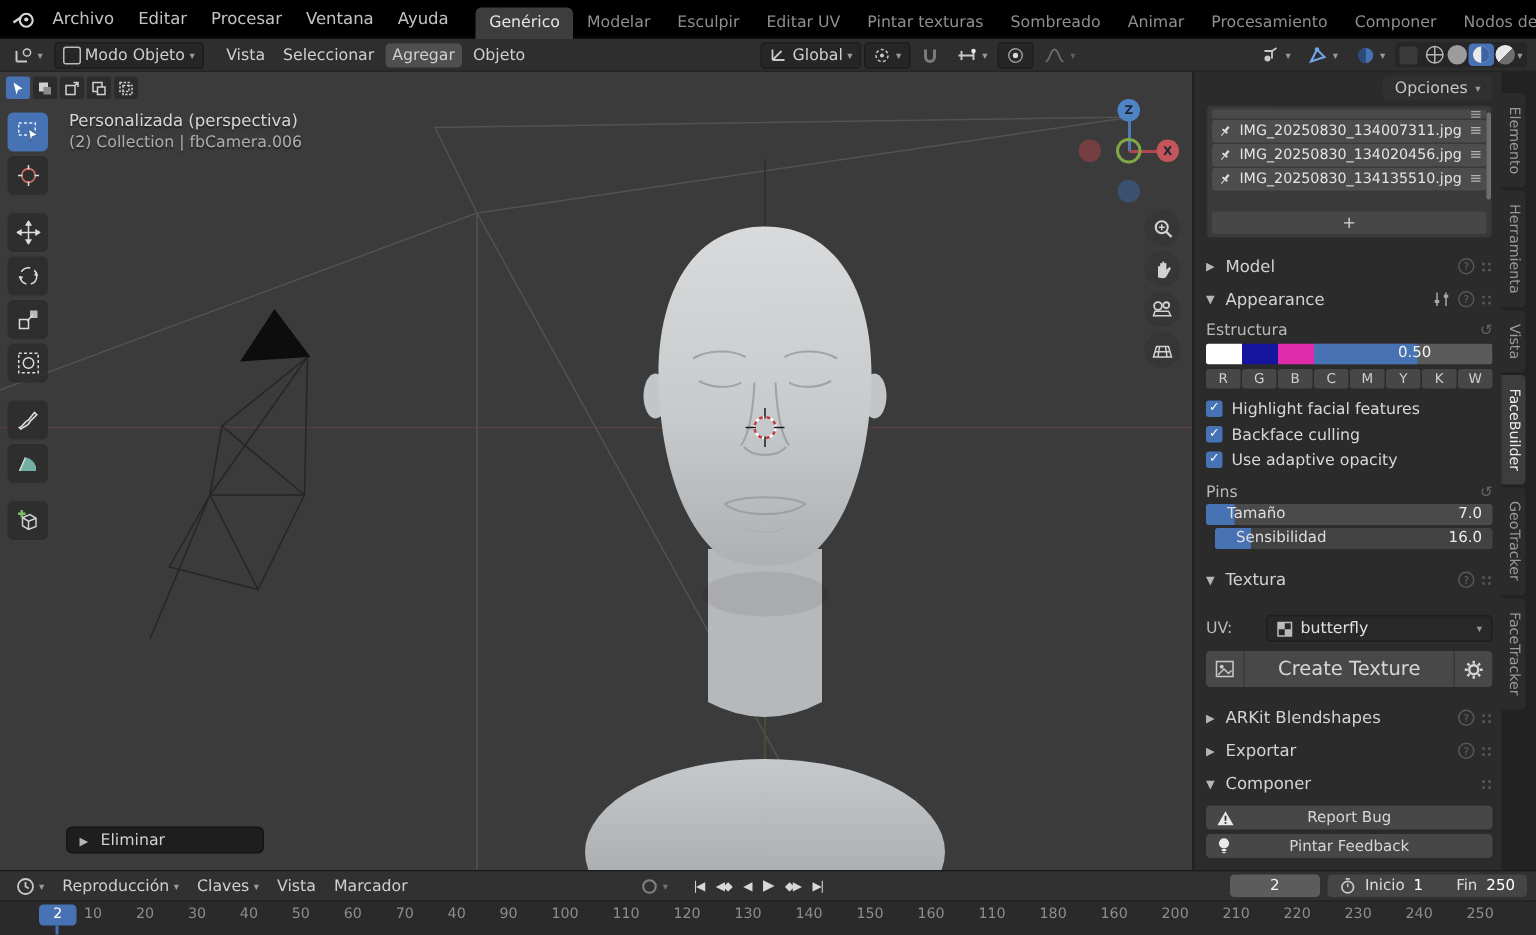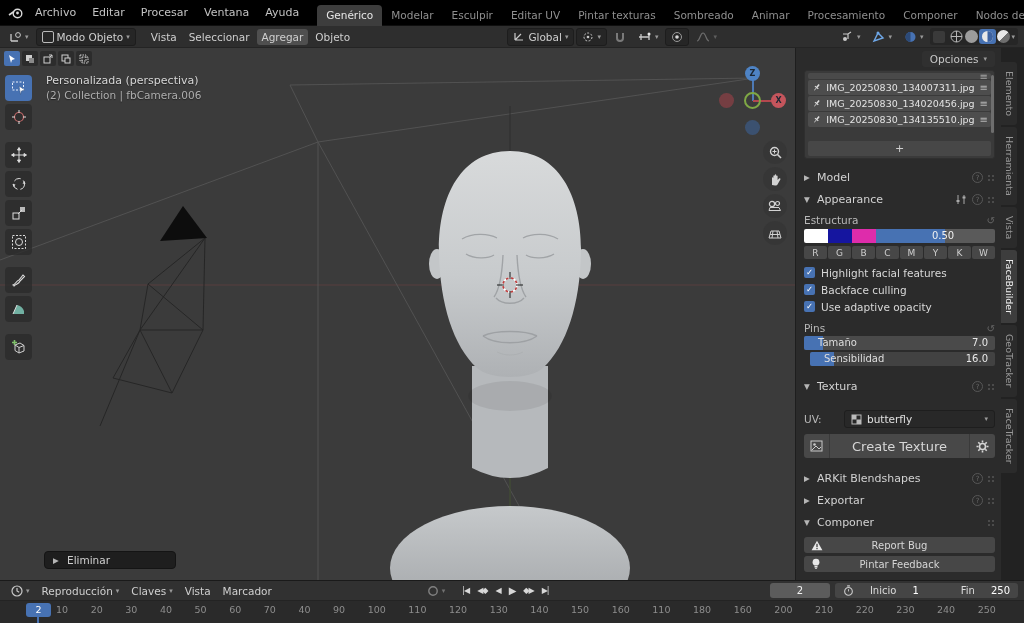--- a/index.html
+++ b/index.html
@@ -103,21 +103,21 @@
   .wide-btn{display:flex;align-items:center;height:16px;background:#474747;border-radius:3px;margin-top:3px;font-size:10px;color:#d6d6d6;position:relative;justify-content:center}
   .wide-btn .bicon{position:absolute;left:7px;display:flex}
 
   
   #timeline{position:absolute;left:0;top:580px;width:1024px;height:43px;background:#2a2a2a;border-top:1px solid #1a1a1a}
   #tl-header{display:flex;align-items:center;height:19px;background:#313131;font-size:10.5px;padding:0 6px;gap:2px}
   #transport{display:flex;align-items:center;gap:6px;margin-left:14px;font-size:8px;color:#d8d8d8;letter-spacing:-1px}
   #transport span{padding:0 1px}
   #tl-right{margin-left:auto;display:flex;align-items:center;gap:5px}
   #frame-field{width:60px;height:15px;background:#5c5c5c;border-radius:3px;text-align:center;font-size:10px;color:#f2f2f2;line-height:15px}
-  #range-box{display:flex;align-items:center;gap:16px;background:#454545;border-radius:3px;height:15px;padding:0 8px;font-size:10px;color:#dcdcdc}
+  #range-box{display:flex;align-items:center;gap:6px;background:#454545;border-radius:3px;height:15px;padding:0 8px;font-size:10px;color:#dcdcdc}
   #ruler{position:relative;height:23px;background:#2a2a2a;border-top:1px solid #232323}
   #ticks{position:absolute;left:56px;right:28px;top:3px;display:flex;justify-content:space-between;font-size:9.5px;color:#8d8d8d}
   #playhead-badge{position:absolute;left:26px;top:2px;width:25px;height:14px;background:#4772b3;border-radius:3px;color:#fff;font-size:9.5px;text-align:center;line-height:14px}
   #playhead-line{position:absolute;left:37px;top:16px;width:2px;height:7px;background:#4772b3}
   svg{display:block}
 </style>
 </head>
 <body>
 
 <div id="topbar">

